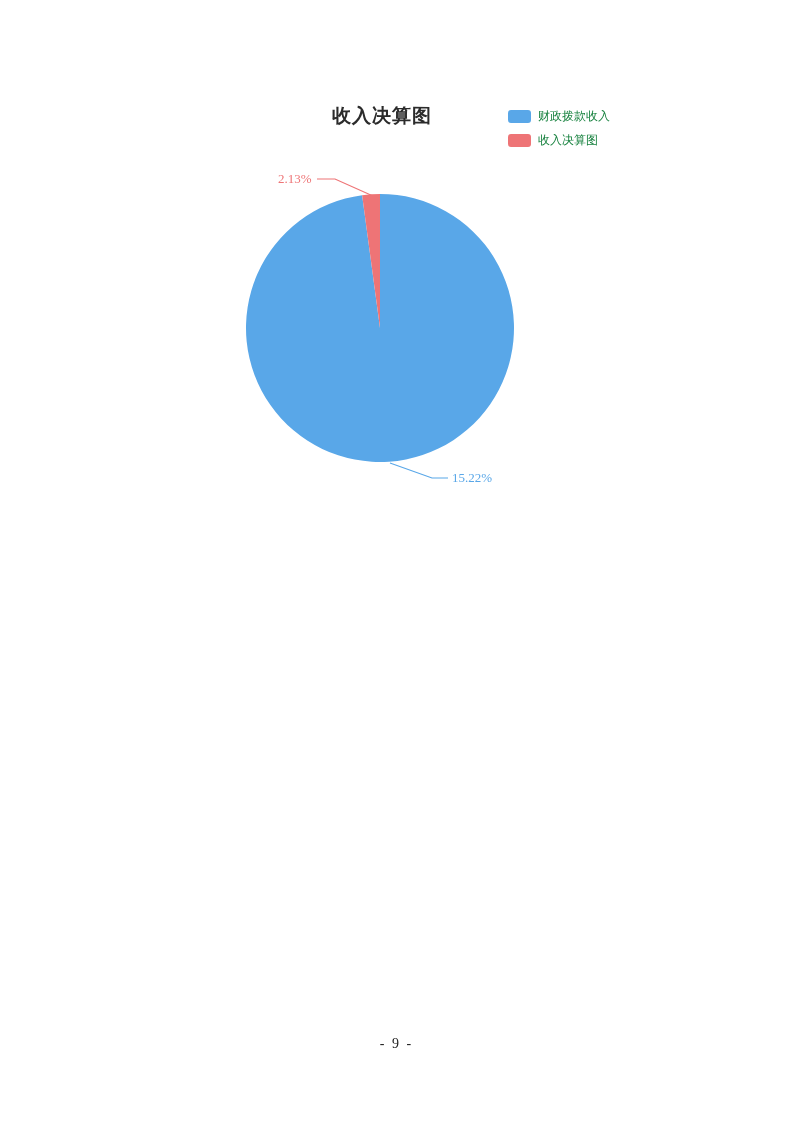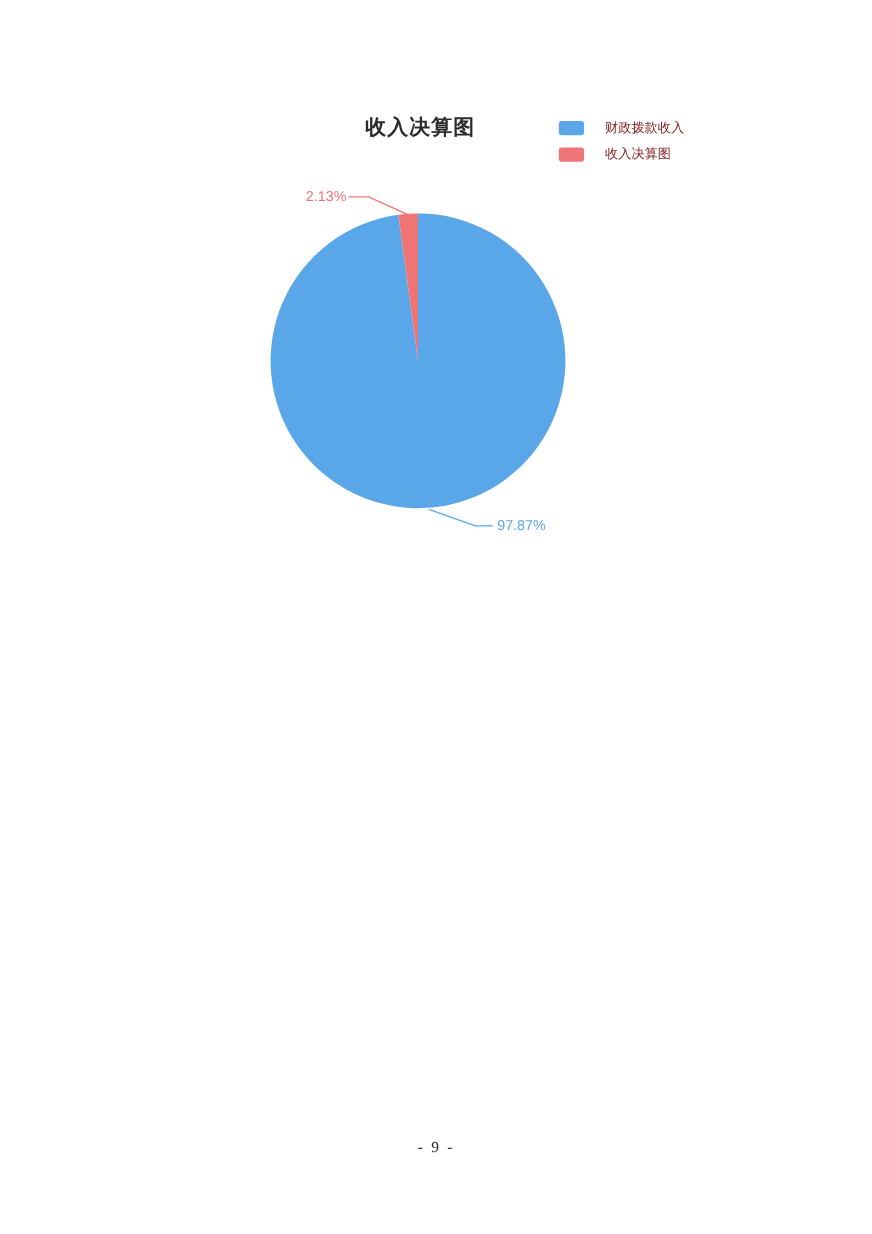--- a/index.html
+++ b/index.html
@@ -8,23 +8,23 @@
 
   
   .chart-title{
     position:absolute;left:382px;top:103px;transform:translateX(-50%);
     font-family:"Liberation Sans",sans-serif;font-weight:bold;
     font-size:19px;color:#2b2b2b;letter-spacing:1px;white-space:nowrap;
   }
   .legend{position:absolute;left:508px;top:108px;display:flex;flex-direction:column;gap:7px;}
   .legend-row{display:flex;align-items:center;gap:7px;}
   .swatch{width:23px;height:13px;border-radius:3px;display:inline-block;}
-  .legend-label{font-family:"Liberation Sans",sans-serif;font-size:12px;color:#7f1d1d;white-space:nowrap;margin-left:12px;}
+  .legend-label{font-family:"Liberation Sans",sans-serif;font-size:12px;color:#15803d;white-space:nowrap;}
   svg.pie{position:absolute;left:0;top:0;}
-  .pct{position:absolute;font-family:Liberation Sans, sans-serif;font-size:13px;white-space:nowrap;}
+  .pct{position:absolute;font-family:Liberation Serif, serif;font-size:13px;white-space:nowrap;}
   .pct-other{left:278px;top:171px;}
   .pct-fiscal{left:452px;top:470px;}
 
   
   .content{position:absolute;left:79px;top:570px;width:635px;color:#111111;}
   .content h3{
     margin:0;font-family:"Liberation Serif",serif;font-weight:bold;
     font-size:22px;line-height:28px;text-indent:2em;color:#000000;
   }
   .content p{
@@ -60,19 +60,19 @@
     </div>
 
     <svg class="pie" width="793" height="520">
       <path d="M 380 328 L 380 194 A 134 134 0 1 1 362.120018853828 195.1982444611046 Z" fill="#59A7E8"></path>
         <path d="M 380 328 L 362.120018853828 195.1982444611046 A 134 134 0 0 1 379.99999999999994 194 Z" fill="#EE7476"></path>
         <polyline points="373,196 335,179 317,179" fill="none" stroke-width="1.2" stroke="#EE7476"></polyline>
       <polyline points="390,463 432,478 448,478" fill="none" stroke-width="1.2" stroke="#59A7E8"></polyline>
     </svg>
 
     <div class="pct pct-other" style="color: rgb(238, 116, 118);">2.13%</div>
-    <div class="pct pct-fiscal" style="color: rgb(89, 167, 232);">97.87%</div>
+    <div class="pct pct-fiscal" style="color: rgb(89, 167, 232);">15.22%</div>
   </div>
 
 
   <div class="footer">- 9 -</div>
 
 </div>
 
 </body></html>

